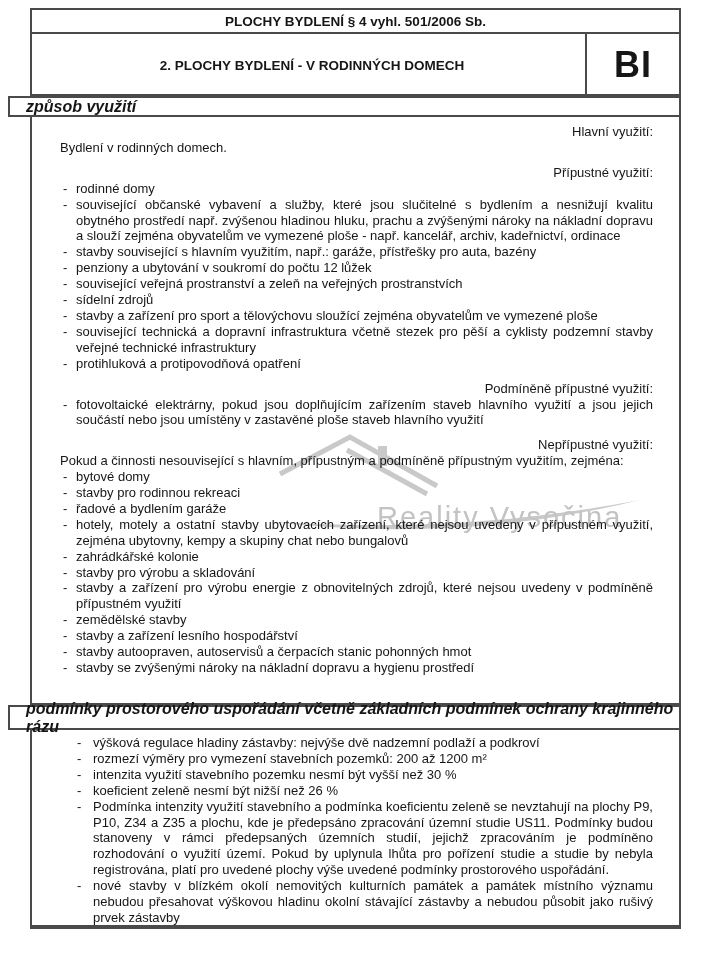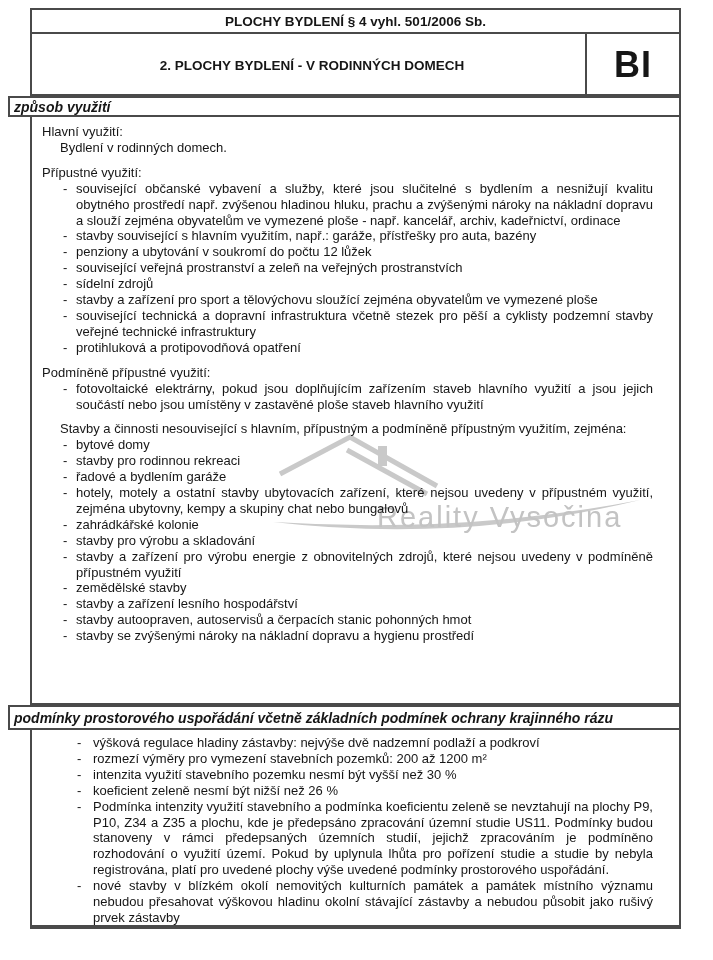--- a/index.html
+++ b/index.html
@@ -17,32 +17,32 @@
   .header-box{left:30px;top:8px;width:651px;height:88px;border:2px solid #4a4a4a;}
   .header-title-row{height:22px;border-bottom:2px solid #4a4a4a;display:flex;align-items:center;justify-content:center;
     font-weight:bold;font-size:13.5px;}
   .header-sub-row{display:flex;height:62px;padding-left:7px;}
   .header-sub-title{flex:1;display:flex;align-items:center;justify-content:center;font-weight:bold;font-size:13.5px;}
   .header-code{width:92px;border-left:2px solid #4a4a4a;display:flex;align-items:center;justify-content:center;
     font-weight:bold;font-size:36px;letter-spacing:1px;}
 
   
   .label-row{left:8px;width:673px;border:2px solid #4a4a4a;display:flex;align-items:center;
-    font-weight:bold;font-style:italic;font-size:14px;padding-left:4px;}
+    font-weight:bold;font-style:italic;font-size:16px;padding-left:16px;}
   .label-1{top:96px;height:21px;}
   .label-2{top:705px;height:25px;}
 
   
   .content-box{left:30px;width:651px;border:2px solid #4a4a4a;border-top:none;overflow:hidden;
     font-size:13px;line-height:15.9px;}
   .c1{top:117px;height:588px;padding:7px 26px 0 0;}
   .c2{top:730px;height:199px;padding:5px 26px 0 0;border-bottom-width:4px;}
 
   .group + .group{margin-top:9px;}
-  .g-label{margin-left:10px;}
+  .g-label{margin-left:26px;text-align:right;}
   .plain{margin-left:28px;}
   .just{text-align:justify;}
   .li{position:relative;margin-left:44px;text-align:justify;}
   .li::before{content:"-";position:absolute;left:-13px;top:0;}
   .s2 .li{margin-left:61px;}
   .s2 .li::before{left:-16px;}
 
   .wm-stroke{fill:none;stroke:#c9c9c9;stroke-width:5;}
   .wm-text{fill:#c3c3c3;font-size:29px;letter-spacing:2px;font-family:"Liberation Sans","DejaVu Sans",sans-serif;}
 </style>
@@ -70,38 +70,40 @@
 <div class="abs layer label-row label-1">způsob využití</div>
 
 <div class="abs layer content-box c1">
   <div class="group">
     <div class="g-label">Hlavní využití:</div>
     <div class="plain">Bydlení v rodinných domech.</div>
   </div>
   <div class="group">
     <div class="g-label">Přípustné využití:</div>
     <div class="list s1">
+        <div class="li">rodinné domy</div>
         <div class="li">související občanské vybavení a služby, které jsou slučitelné s bydlením a nesnižují kvalitu obytného prostředí např. zvýšenou hladinou hluku, prachu a zvýšenými nároky na nákladní dopravu a slouží zejména obyvatelům ve vymezené ploše - např. kancelář, archiv, kadeřnictví, ordinace</div>
         <div class="li">stavby související s hlavním využitím, např.: garáže, přístřešky pro auta, bazény</div>
         <div class="li">penziony a ubytování v soukromí do počtu 12 lůžek</div>
         <div class="li">související veřejná prostranství a zeleň na veřejných prostranstvích</div>
         <div class="li">sídelní zdrojů</div>
         <div class="li">stavby a zařízení pro sport a tělovýchovu sloužící zejména obyvatelům ve vymezené ploše</div>
         <div class="li">související technická a dopravní infrastruktura včetně stezek pro pěší a cyklisty podzemní stavby veřejné technické infrastruktury</div>
         <div class="li">protihluková a protipovodňová opatření</div>
       </div>
   </div>
   <div class="group">
     <div class="g-label">Podmíněně přípustné využití:</div>
     <div class="list s1">
         <div class="li">fotovoltaické elektrárny, pokud jsou doplňujícím zařízením staveb hlavního využití a jsou jejich součástí nebo jsou umístěny v zastavěné ploše staveb hlavního využití</div>
       </div>
   </div>
   <div class="group">
-    <div class="plain just">Stavby a činnosti nesouvisející s hlavním, přípustným a podmíněně přípustným využitím, zejména:</div>
+    <div class="g-label">Nepřípustné využití:</div>
+    <div class="plain just">Pokud a činnosti nesouvisející s hlavním, přípustným a podmíněně přípustným využitím, zejména:</div>
     <div class="list s1">
         <div class="li">bytové domy</div>
         <div class="li">stavby pro rodinnou rekreaci</div>
         <div class="li">řadové a bydlením garáže</div>
         <div class="li">hotely, motely a ostatní stavby ubytovacích zařízení, které nejsou uvedeny v přípustném využití, zejména ubytovny, kempy a skupiny chat nebo bungalovů</div>
         <div class="li">zahrádkářské kolonie</div>
         <div class="li">stavby pro výrobu a skladování</div>
         <div class="li">stavby a zařízení pro výrobu energie z obnovitelných zdrojů, které nejsou uvedeny v podmíněně přípustném využití</div>
         <div class="li">zemědělské stavby</div>
         <div class="li">stavby a zařízení lesního hospodářství</div>

